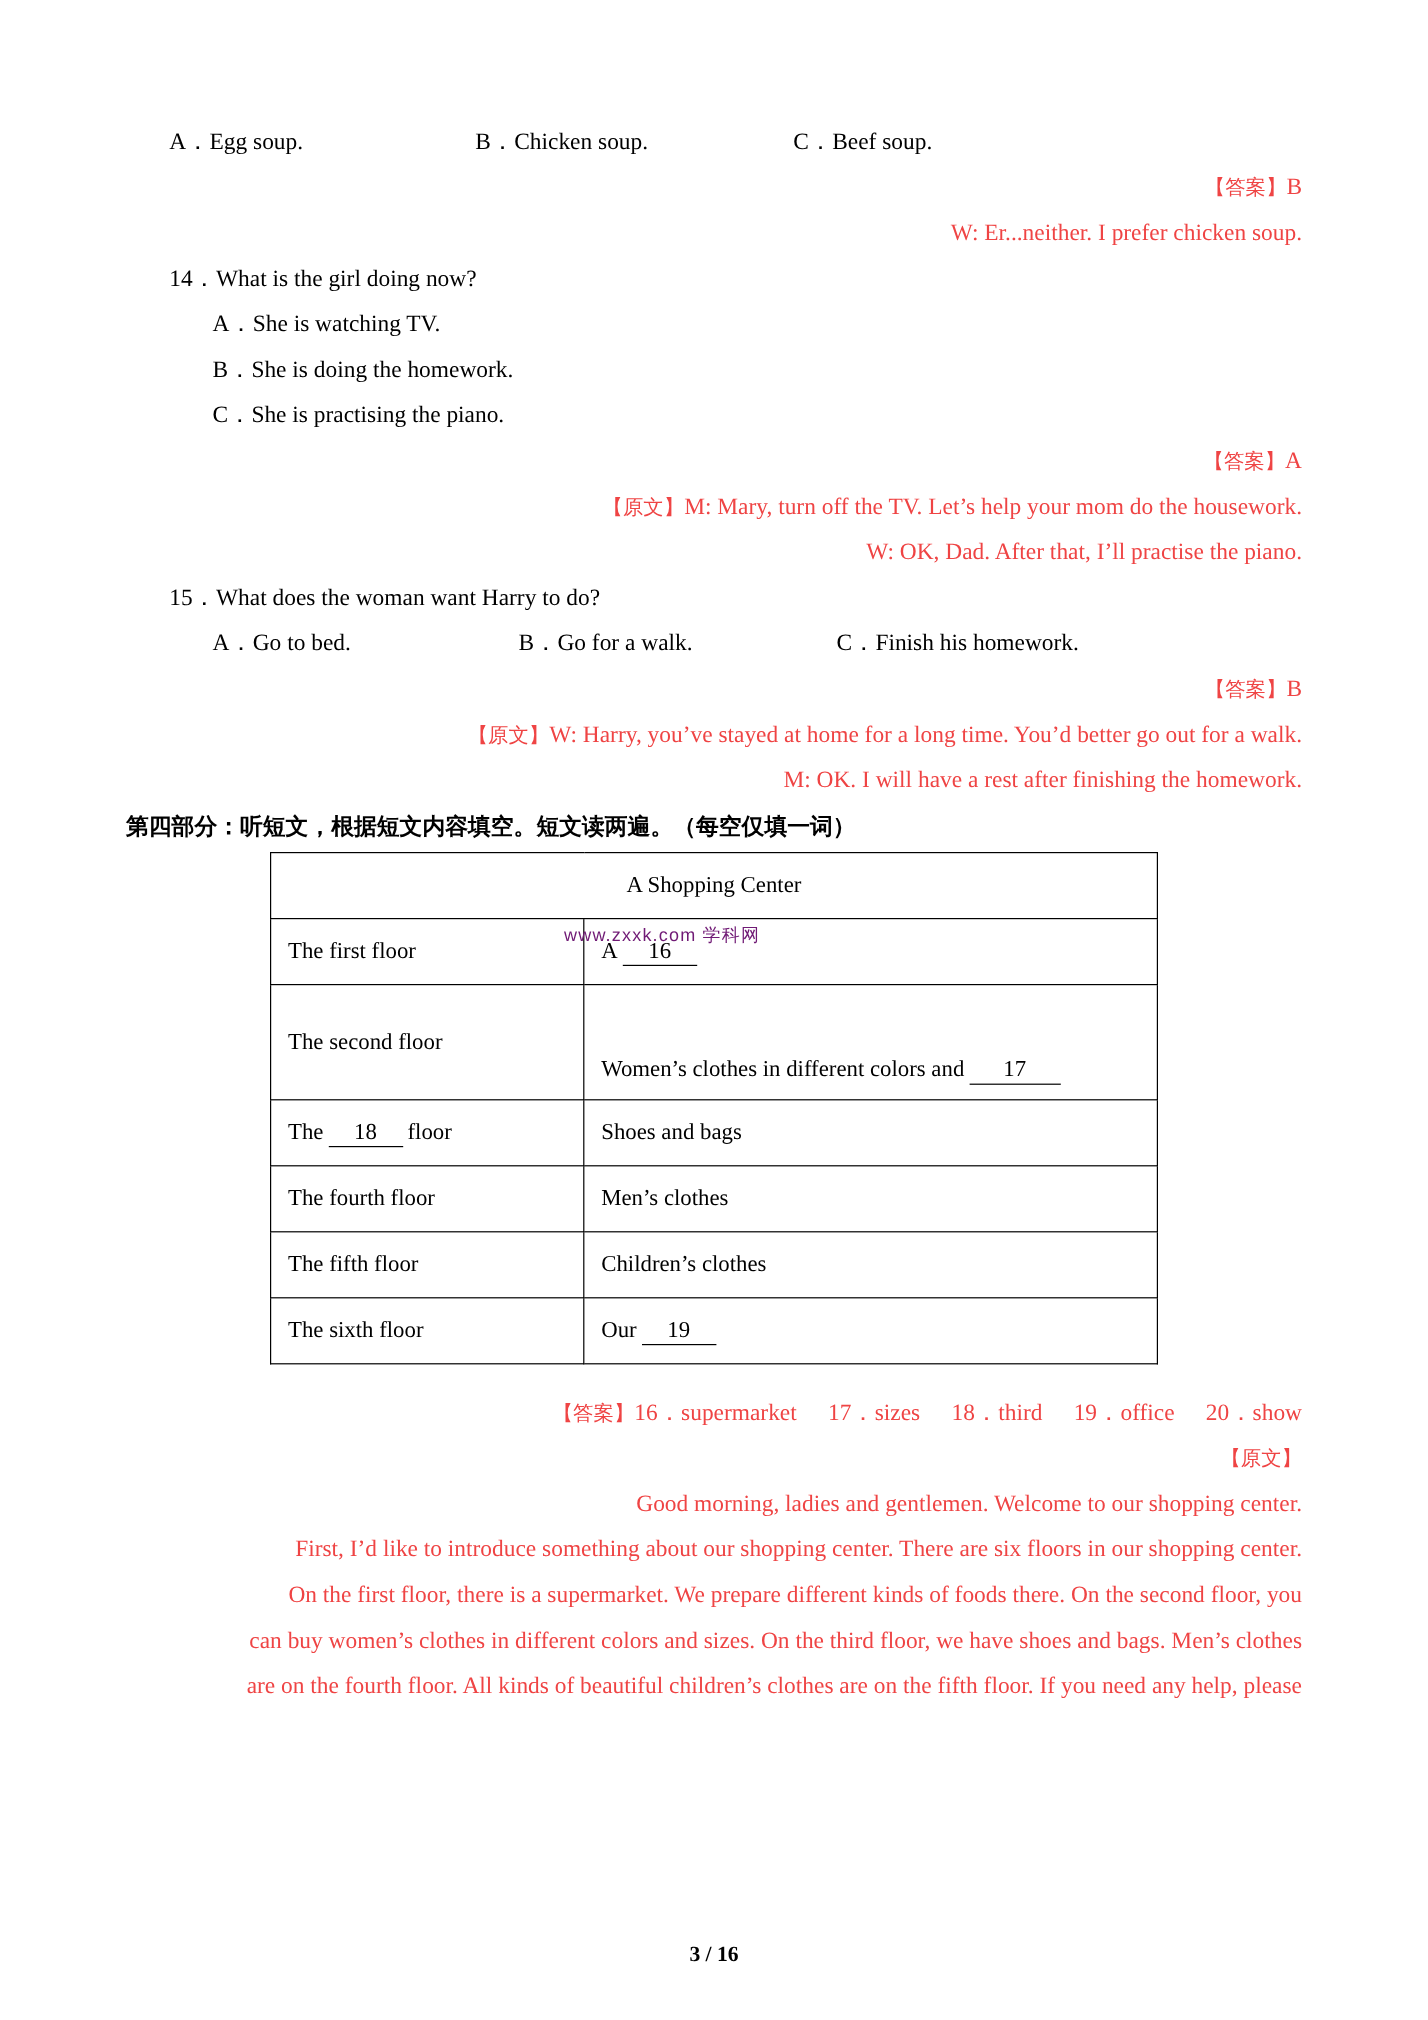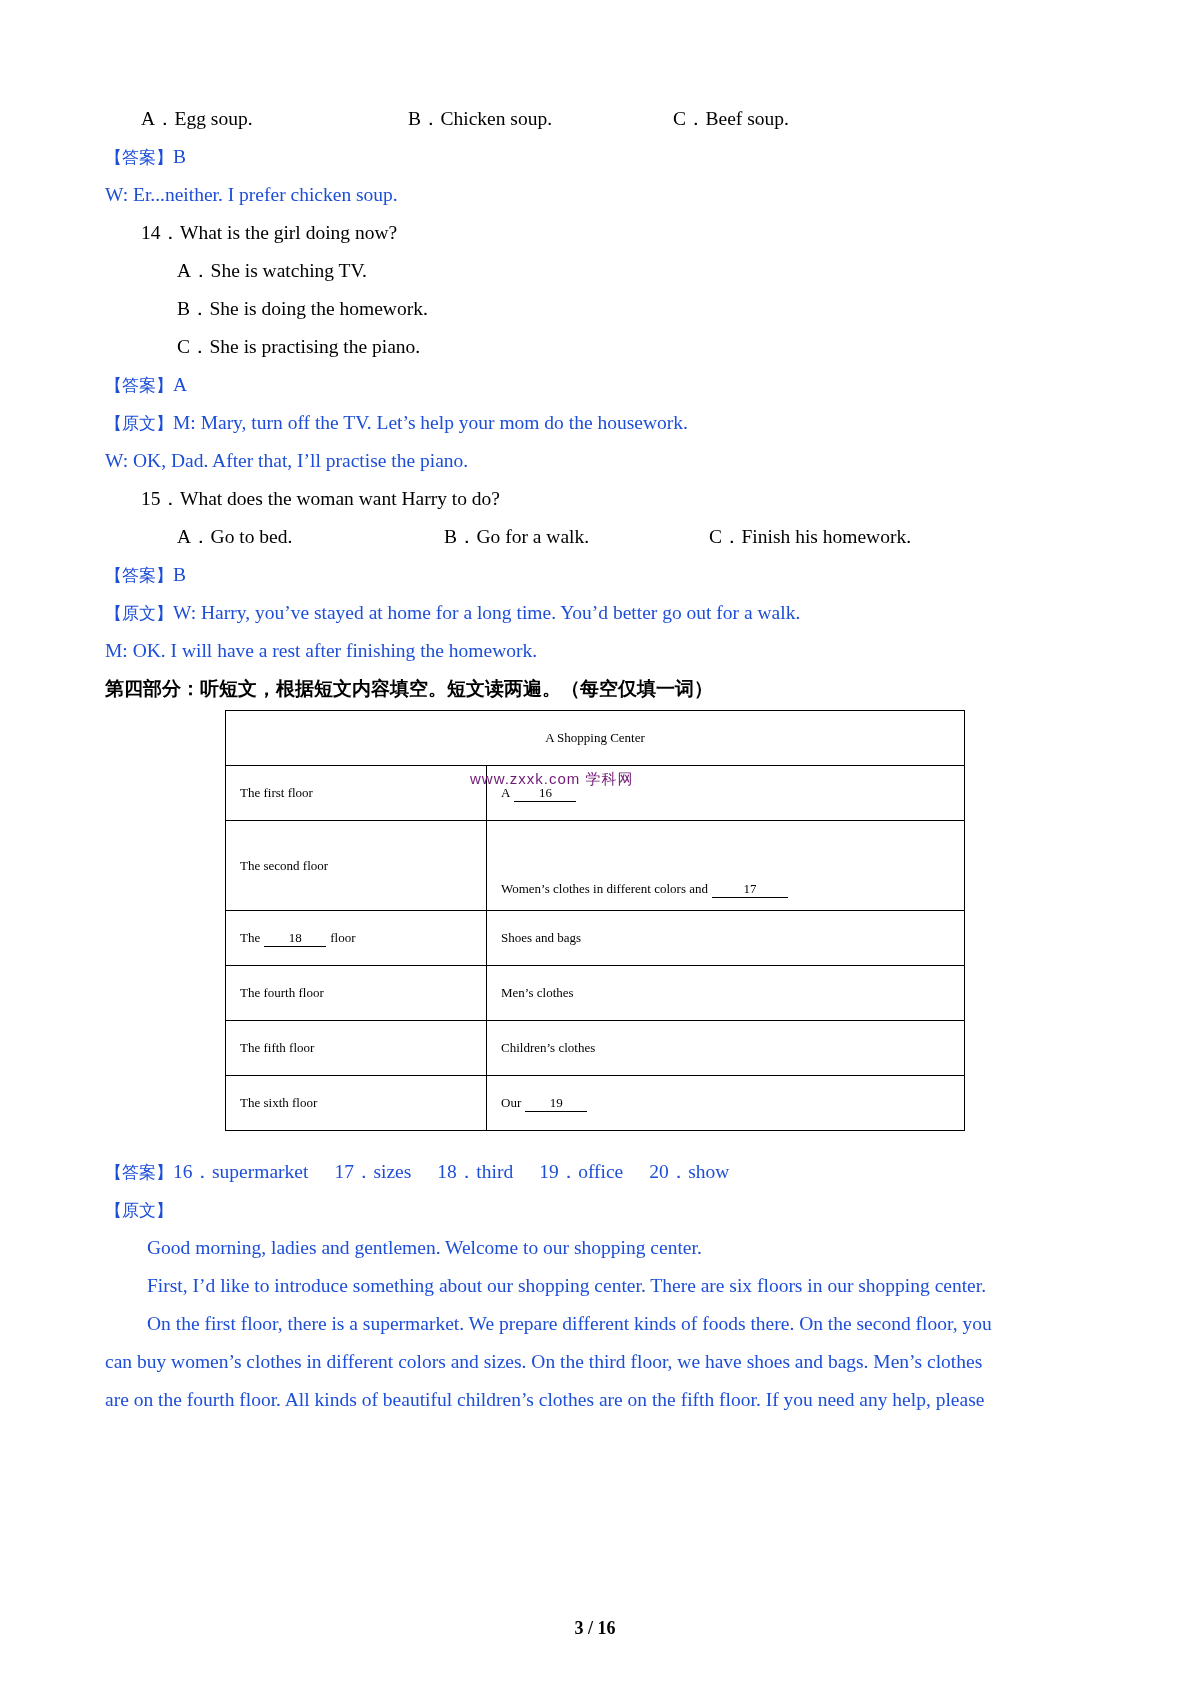--- a/index.html
+++ b/index.html
@@ -14,35 +14,35 @@
     color: #000000;
     position: relative;
   }
   .page {
     position: relative;
     width: 1190px;
     height: 1683px;
     box-sizing: border-box;
     padding: 100px 105px 60px 105px;
   }
-  .red { color: #1d4ed8; }
+  .red { color: #ef4444; text-align: right; }
   .line {
     font-size: 19.5px;
     line-height: 38px;
     white-space: pre-wrap;
   }
   .indent1 { padding-left: 36px; }
   .indent2 { padding-left: 72px; }
   .opts {
     display: flex;
     font-size: 19.5px;
     line-height: 38px;
   }
   .opts .o1 { width: 255px; }
-  .opts .o2 { width: 265px; margin-left: 12px; }
+  .opts .o2 { width: 265px; }
   .opts .o3 { flex: 1; }
   .qline {
     font-size: 19.5px;
     line-height: 38px;
   }
   .ans-label, .script-label {
     font-family: "DejaVu Sans", sans-serif;
     font-size: 17px;
   }
   .bold-cn {
@@ -52,21 +52,21 @@
   }
   .section-head {
     margin-top: 6px;
     margin-bottom: 8px;
     font-family: Liberation Serif, serif;
   }
   table.shop {
     border-collapse: collapse;
     width: 740px;
     margin: 4px auto 0 auto;
-    font-size: 13px;
+    font-size: 19px;
   }
   table.shop td {
     border: 1.5px solid #000;
     padding: 12px 14px;
     height: 30px;
     vertical-align: middle;
   }
   td.title-cell {
     text-align: center;
   }

